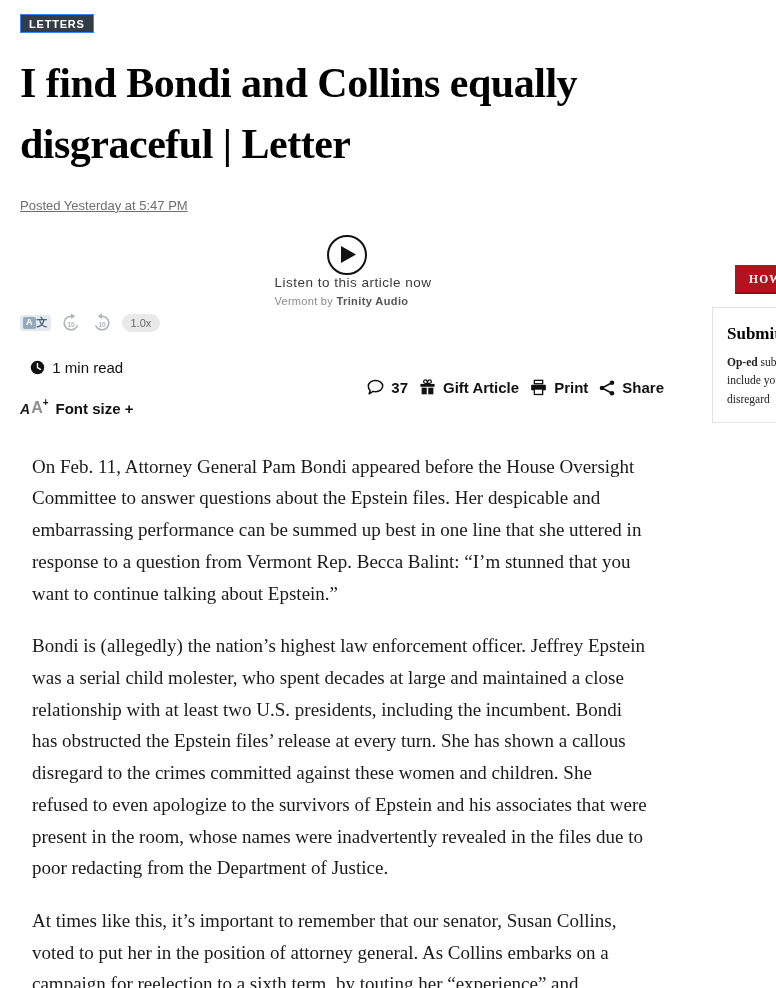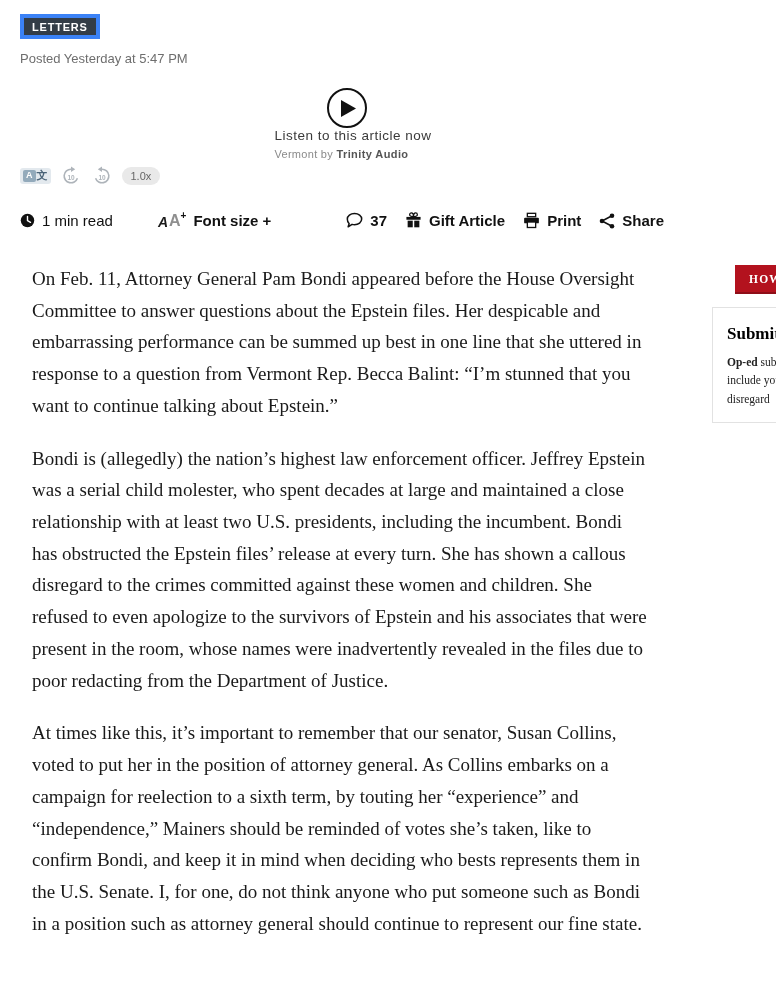--- a/index.html
+++ b/index.html
@@ -5,33 +5,33 @@
   * { box-sizing: border-box; }
   html,body { margin:0; padding:0; background:#fff; }
   .page {
     position:relative; width:776px; height:988px; background:#fff;
     overflow:hidden; font-family:"Liberation Sans", sans-serif; color:#1a1a1a;
   }
   .main { position:absolute; left:20px; top:14px; width:746px; }
 
   
   .badge {
-    display:inline-block; background:#333d47; border:4px solid #3b82f6;
+    display:inline-block; background:#333d47; border:1px solid #3b82f6;
     color:#fff; font-size:11px; font-weight:700; letter-spacing:.8px;
     padding:3px 8px 2px; cursor:pointer;
   }
 
   
   h1.headline {
     font-family:"Liberation Serif", serif; font-weight:700; color:#000;
     font-size:42px; line-height:1.46; letter-spacing:-.5px;
     margin:20px 0 0; width:744px;
   }
 
-  .posted { margin-top:12px; font-size:13px; color:#6e6e6e; }
+  .posted { margin-top:22px; font-size:13px; color:#6e6e6e;text-decoration:underline; }
 
   
   .player { margin-top:22px; width:644px; }
   .player-row1 { display:flex; align-items:center;flex-direction:column; }
   .play-btn {
     width:40px; height:40px; border:2.5px solid #111; border-radius:50%;
     background:#fff; margin-left:9px; flex:0 0 auto; cursor:pointer;
     display:flex; align-items:center; justify-content:center; padding:0 0 0 4px;
   }
   .audio-text { margin-left:22px; flex:1; }
@@ -49,22 +49,22 @@
     font-size:11px; padding:3px 9px; cursor:pointer; font-family:"Liberation Sans",sans-serif;
   }
   .player-row2 { display:flex; align-items:center; margin-top:12px; padding-left:43px; }
   .time-label { font-size:11.5px; color:#555; flex:0 0 auto; }
   .progress { flex:1; height:5px; border-radius:3px; margin:0 14px 0 16px;
     background:linear-gradient(90deg,#c7c7c7,#e4e4e4); cursor:pointer; position:relative; }
 
   
   .toolbar { margin-top:26px; width:644px; display:flex; align-items:center; justify-content:space-between; }
   .tb-group { display:flex; align-items:center; }
-  .tb-left  { gap:45px; }
-  .tb-right { gap:18px; }
+  .tb-left  { gap:24px;flex-direction:column; }
+  .tb-right { gap:11px; }
   .tb-item { display:flex; align-items:center; gap:7px; font-size:15px; color:#111; background:none; border:none; padding:0; font-family:"Liberation Sans",sans-serif; }
   .tb-item.bold { font-weight:700; }
   .tb-item.clickable { cursor:pointer; }
   .fs-icon { display:inline-flex; align-items:flex-end; line-height:1; }
   .fs-a1 { font-weight:900; font-size:14px; color:#1a1a1a; font-style:italic; }
   .fs-a2 { font-weight:900; font-size:16px; color:#8f8f8f; margin-left:1px; position:relative; }
   .fs-plus { font-weight:900; font-size:10px; color:#111; position:relative; top:-8px; left:0px; }
 
   
   .article { margin-top:34px; width:644px; font-family:"Liberation Serif", serif;
@@ -88,20 +88,21 @@
   .submit-line { font-size:11.5px; line-height:1.6; color:#222; white-space:nowrap; }
 </style>
 </head>
 <body>
 
 <div class="page">
   <div class="main">
 
     <div class="badge">LETTERS</div>
 
+    <h1 class="headline">I find Bondi and Collins equally disgraceful | Letter</h1>
 
     <div class="posted">Posted Yesterday at 5:47 PM</div>
 
     
     <div class="player">
       <div class="player-row1">
         <button class="play-btn">
           <svg width="15" height="17" viewBox="0 0 15 17">
               <polygon points="0,0 15,8.5 0,17" fill="#111"></polygon>
             </svg>

